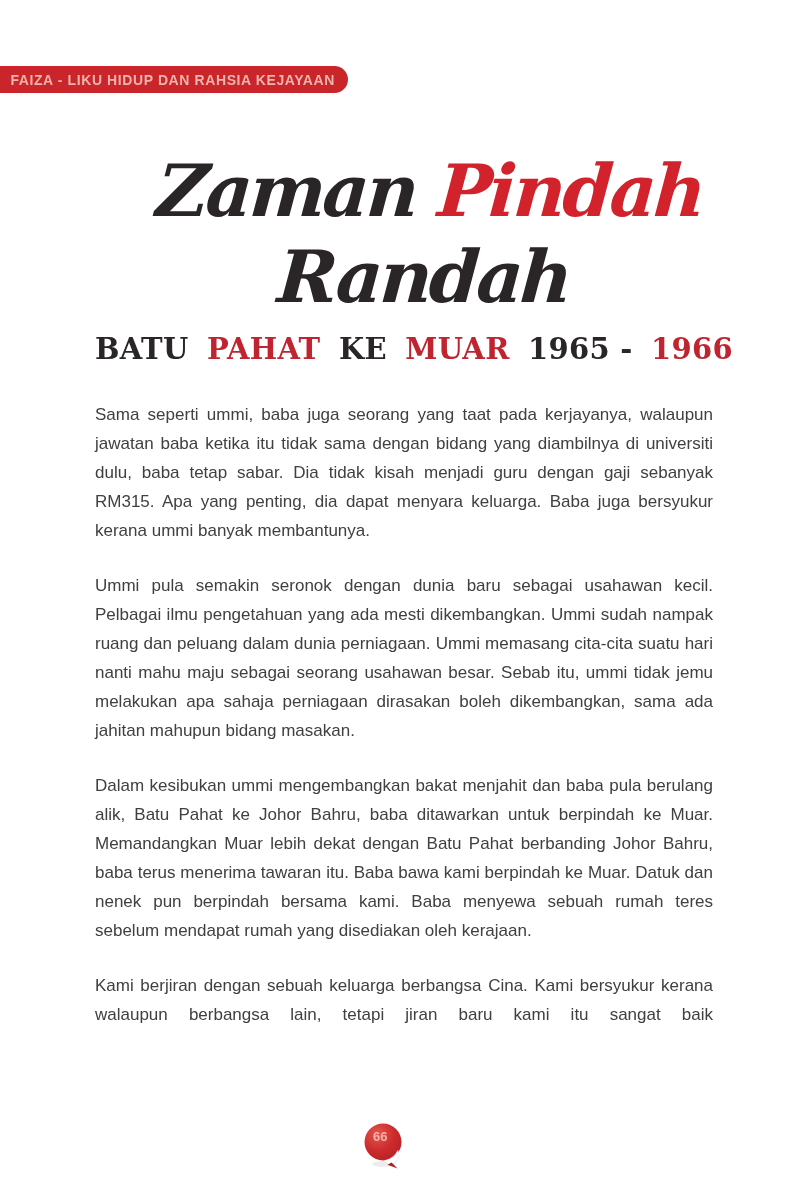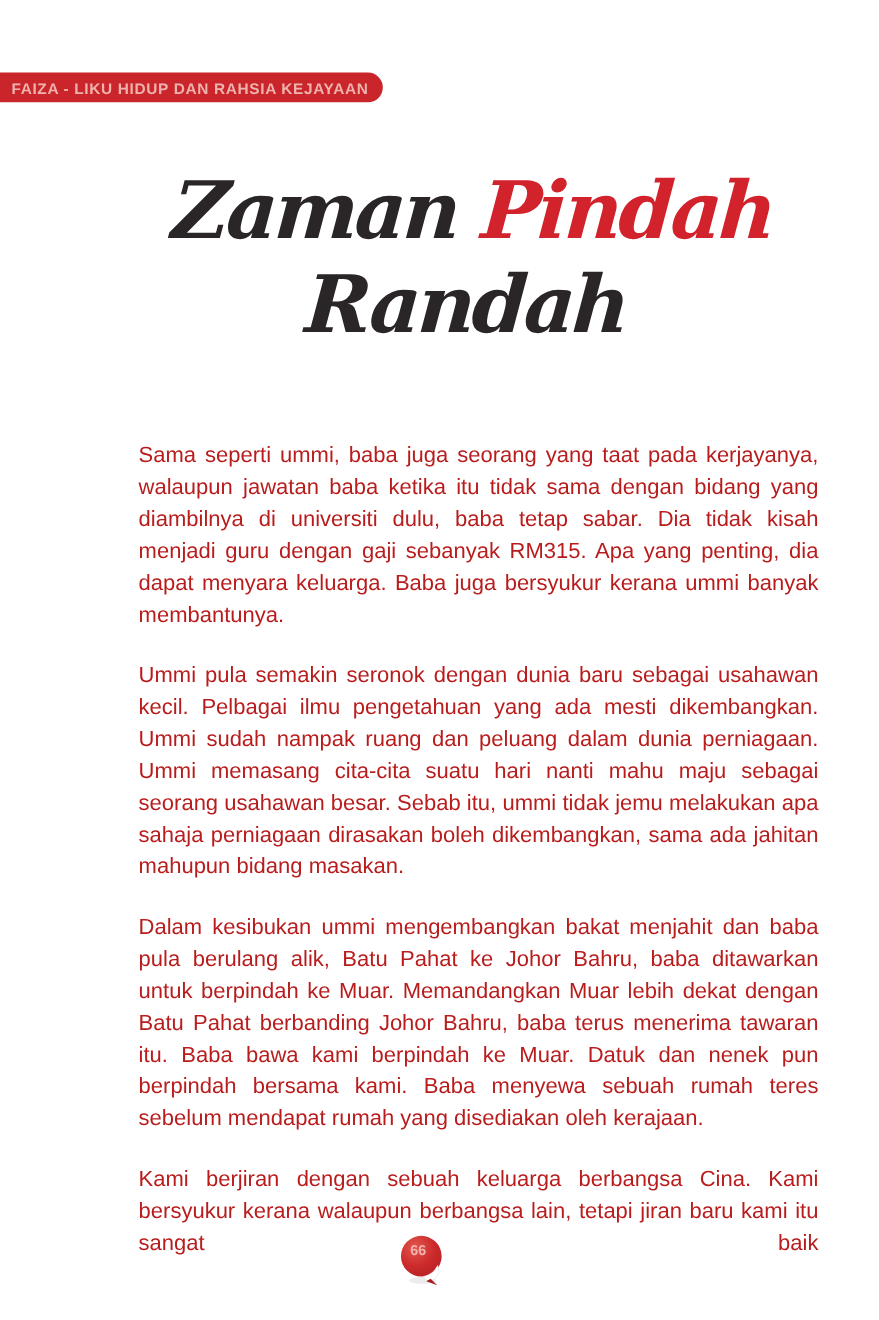--- a/index.html
+++ b/index.html
@@ -50,25 +50,24 @@
     font-weight:bold;font-size:29px;line-height:36px;
     letter-spacing:.3px;color:#2a2627;white-space:nowrap;
   }
   .subtitle .s-red{color:#bf2430;}
   .subtitle .seg{margin-right:8px;}
   .subtitle .seg:last-child{margin-right:0;}
 
   
   .bodycopy{
     position:absolute;left:95px;top:400px;width:618px;
-    color:#b91c1c;
-    font-size:20px;line-height:29px;
+    color:#404040;
+    font-size:17px;line-height:29px;
     text-align:justify;
     font-family:"Liberation Sans", sans-serif;
-    margin-left:31px;
   }
   .bodycopy p{margin:0 0 26px 0;}
   .bodycopy p.cont{text-align-last:justify;}
 
   
   .page-badge{
     position:absolute;left:362px;top:1122px;
     width:44px;height:48px;
   }
 </style>
@@ -84,20 +83,28 @@
   <div class="chapter-title">
     <div>
       <span class="t-black">Zaman</span>
       <span class="t-red">Pindah</span>
     </div>
     <div>
       <span class="t-black">Randah</span>
     </div>
   </div>
 
+  <div class="subtitle">
+    <span class="seg">BATU</span>
+    <span class="seg s-red">PAHAT</span>
+    <span class="seg">KE</span>
+    <span class="seg s-red">MUAR</span>
+    <span class="seg">1965 -</span>
+    <span class="seg s-red">1966</span>
+  </div>
 
   <div class="bodycopy">
     <p>Sama seperti ummi, baba juga seorang yang taat pada kerjayanya, walaupun jawatan baba ketika itu tidak sama dengan bidang yang diambilnya di universiti dulu, baba tetap sabar. Dia tidak kisah menjadi guru dengan gaji sebanyak RM315. Apa yang penting, dia dapat menyara keluarga. Baba juga bersyukur kerana ummi banyak membantunya.</p>
     <p>Ummi pula semakin seronok dengan dunia baru sebagai usahawan kecil. Pelbagai ilmu pengetahuan yang ada mesti dikembangkan. Ummi sudah nampak ruang dan peluang dalam dunia perniagaan. Ummi memasang cita-cita suatu hari nanti mahu maju sebagai seorang usahawan besar. Sebab itu, ummi tidak jemu melakukan apa sahaja perniagaan dirasakan boleh dikembangkan, sama ada jahitan mahupun bidang masakan.</p>
     <p>Dalam kesibukan ummi mengembangkan bakat menjahit dan baba pula berulang alik, Batu Pahat ke Johor Bahru, baba ditawarkan untuk berpindah ke Muar. Memandangkan Muar lebih dekat dengan Batu Pahat berbanding Johor Bahru, baba terus menerima tawaran itu. Baba bawa kami berpindah ke Muar. Datuk dan nenek pun berpindah bersama kami. Baba menyewa sebuah rumah teres sebelum mendapat rumah yang disediakan oleh kerajaan.</p>
     <p class="cont">Kami berjiran dengan sebuah keluarga berbangsa Cina. Kami bersyukur kerana walaupun berbangsa lain, tetapi jiran baru kami itu sangat baik</p>
   </div>
 
   <div class="page-badge">
     <svg width="44" height="48" viewBox="0 0 44 48">

